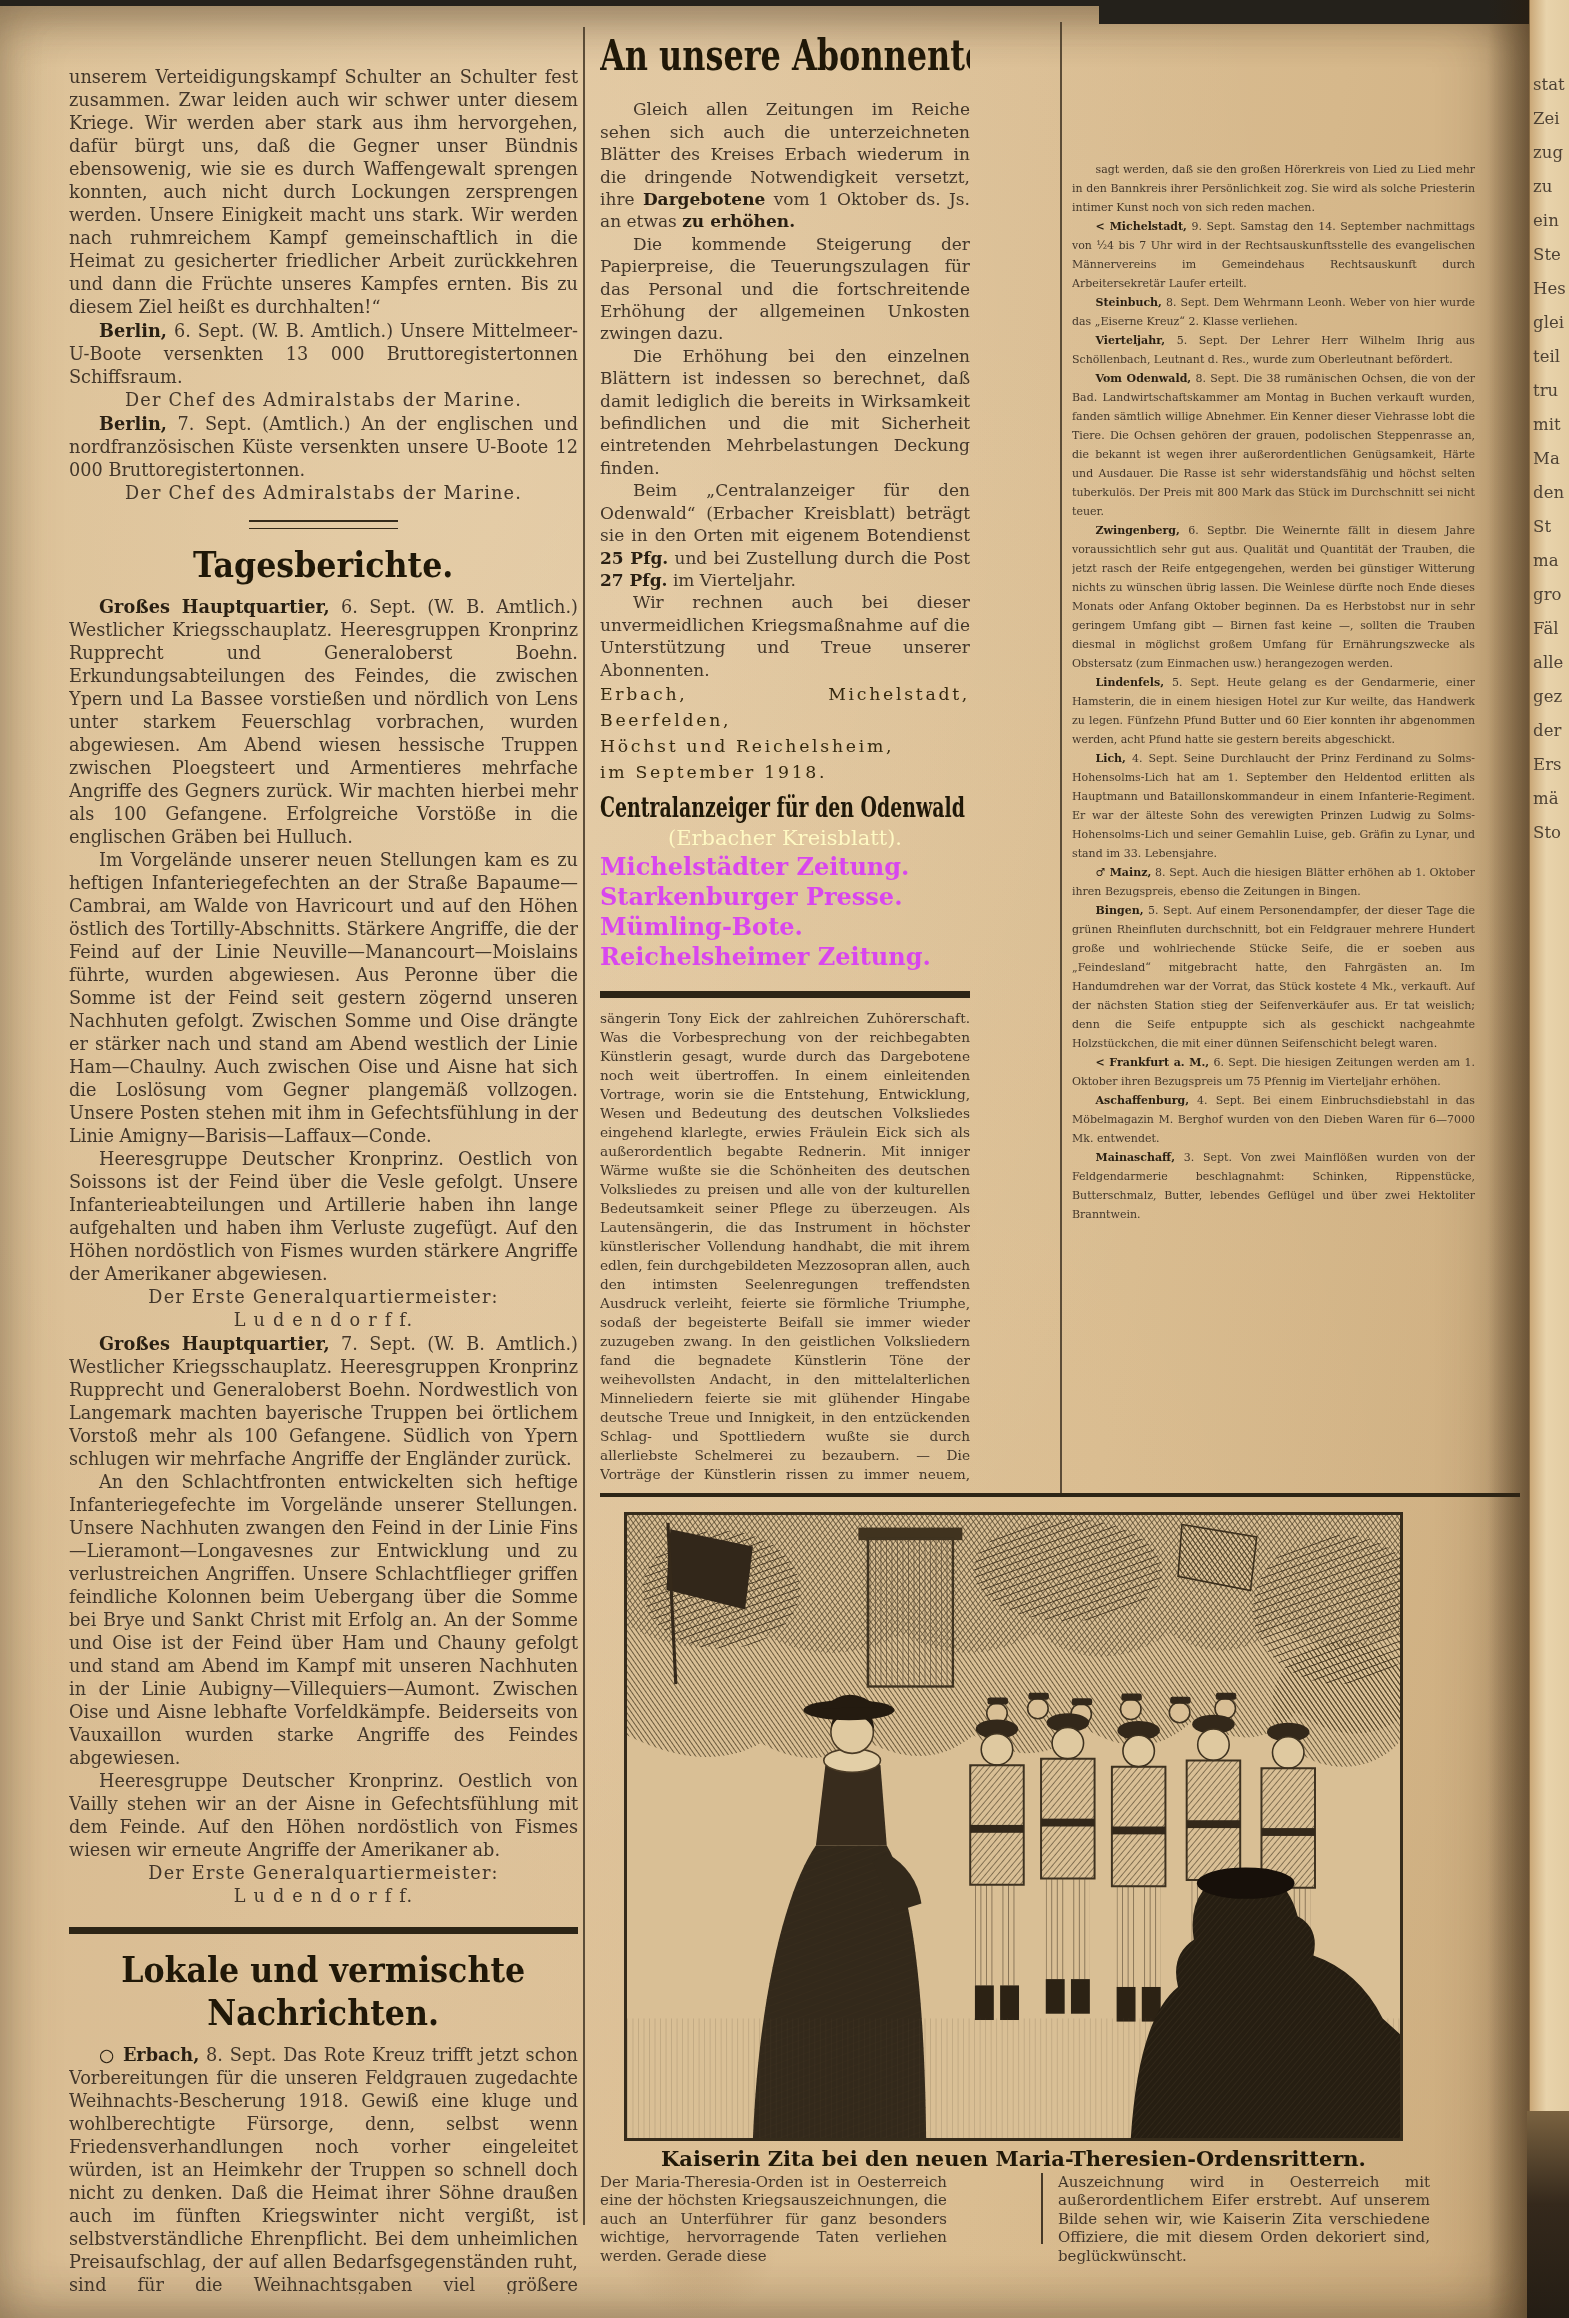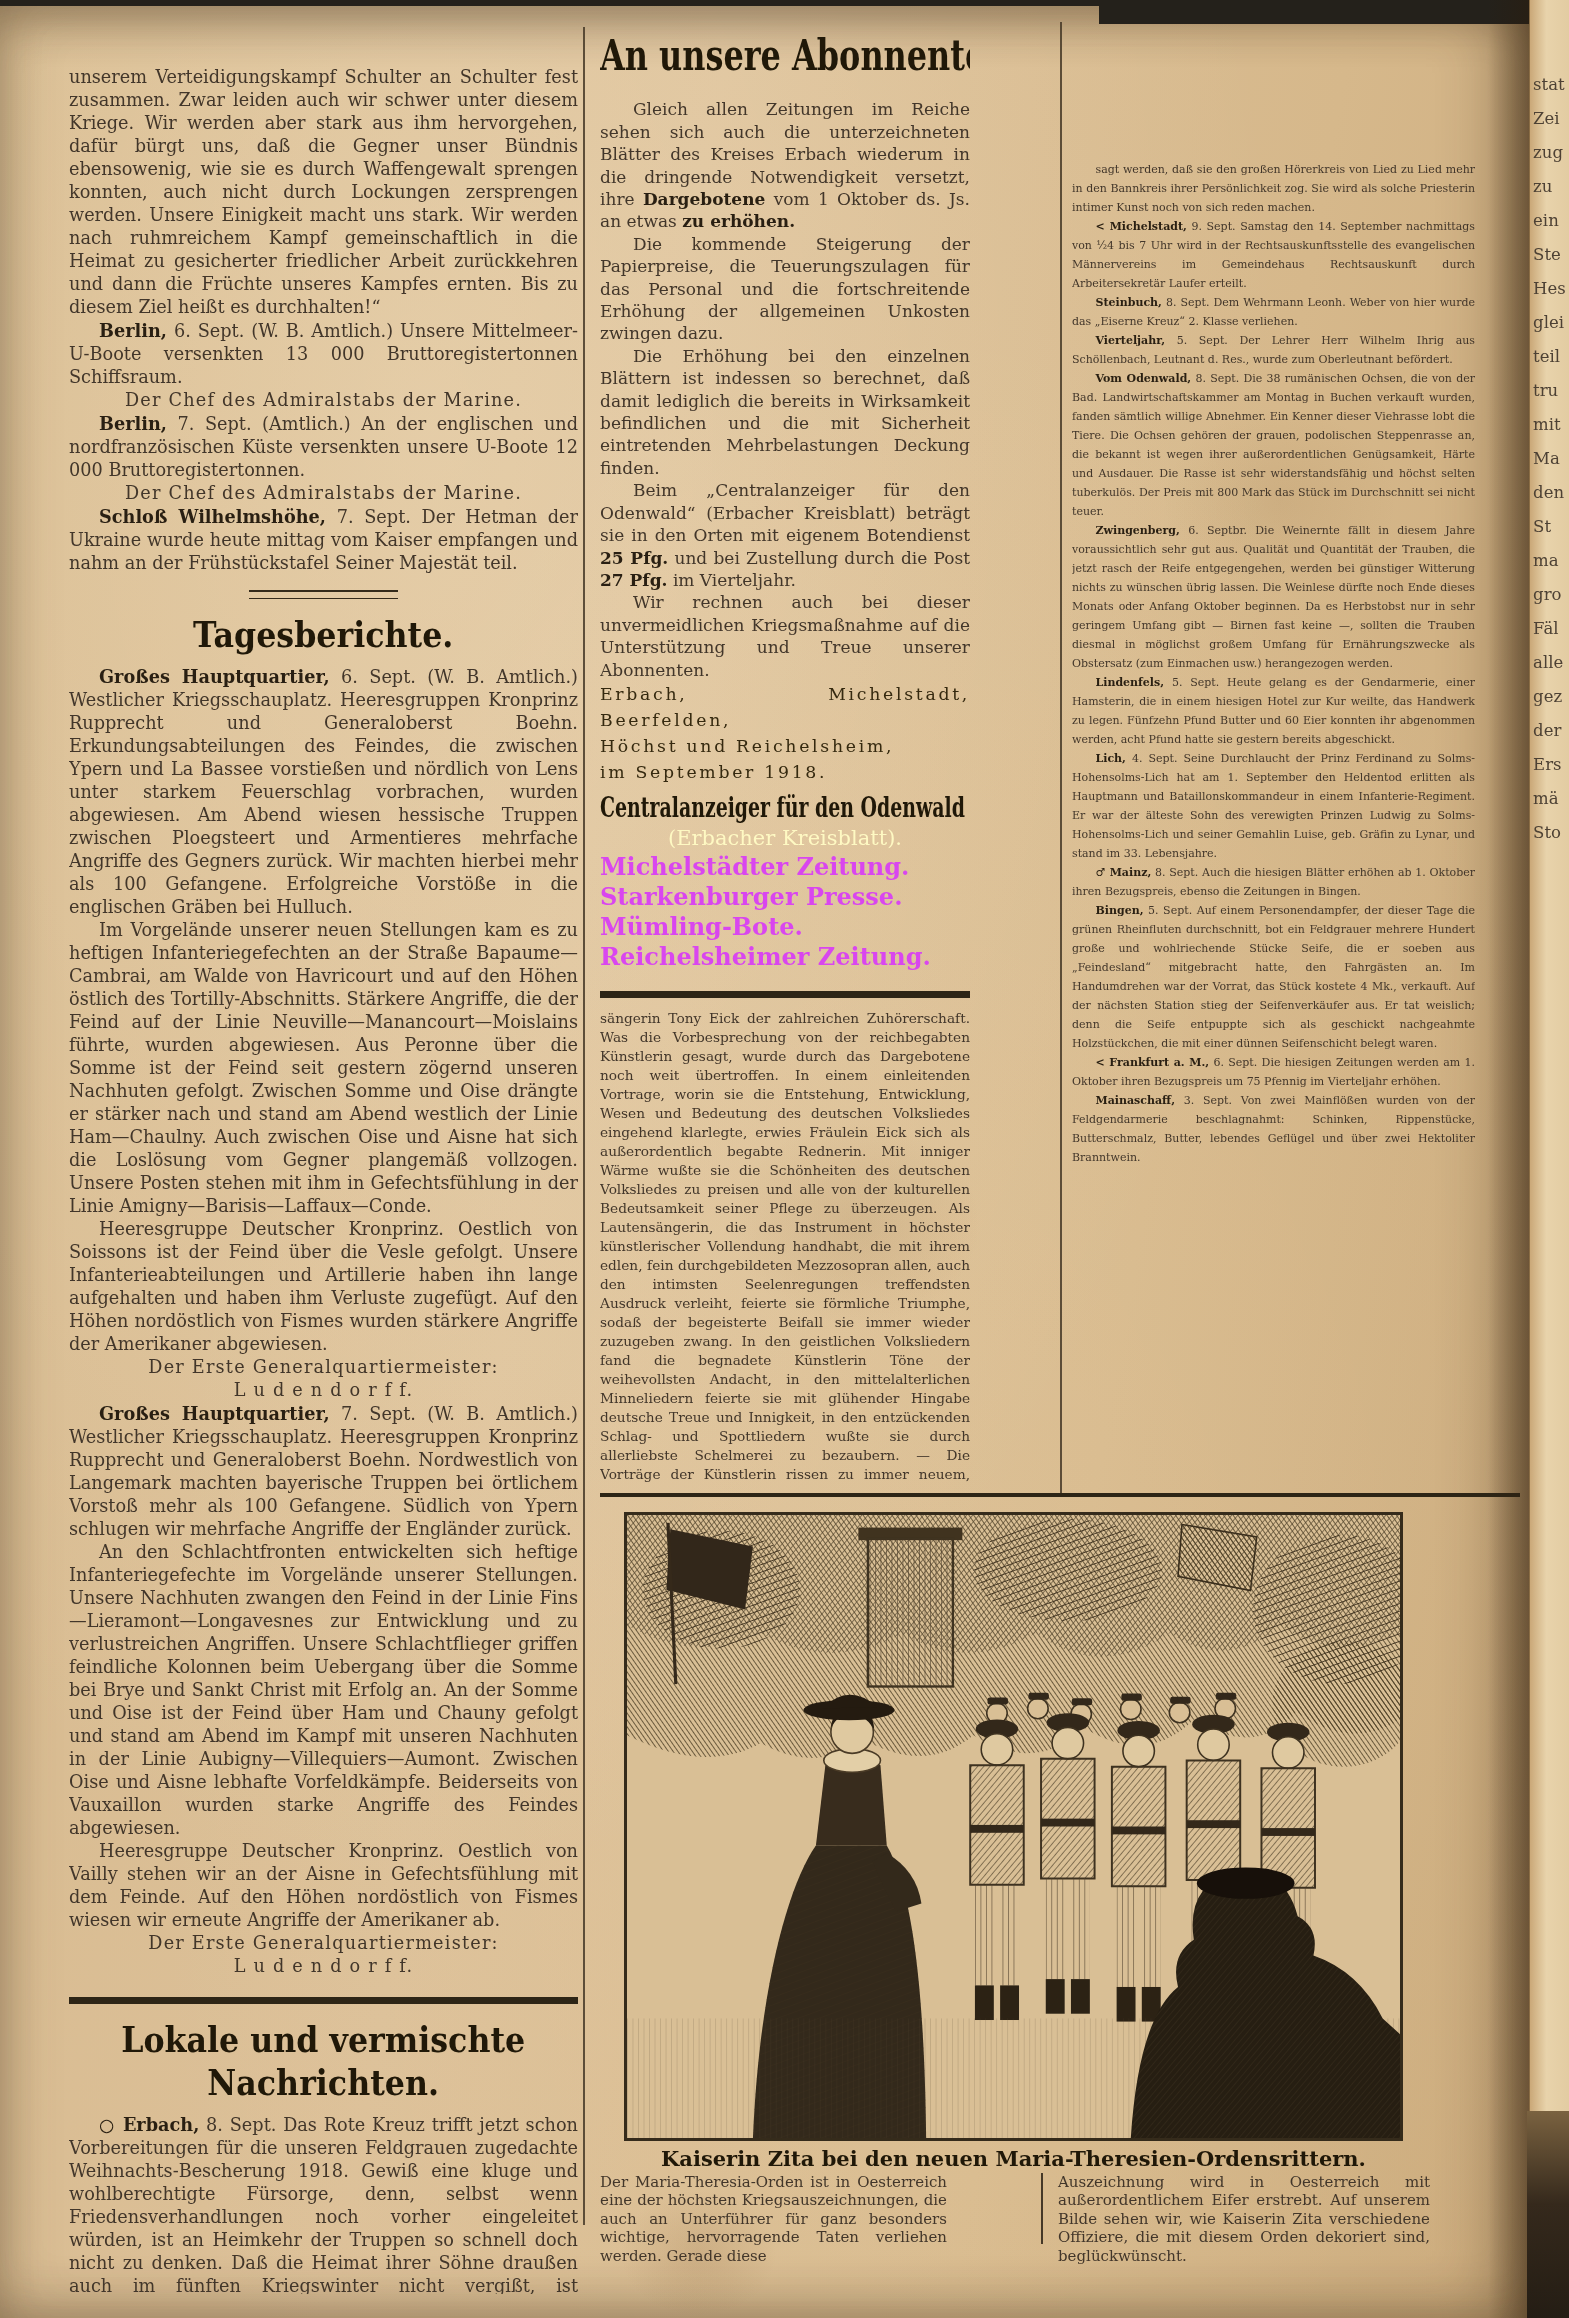--- a/index.html
+++ b/index.html
@@ -73,21 +73,20 @@
 
   <div class="topband" style="left:1099px;top:6.3px;width:430px;height:17.3px;"></div>
   <div class="topband" style="left:1529px;top:0;width:41px;height:38px;"></div>
 
   <div id="col-left" class="col">
       <div class="p noind">unserem Verteidigungskampf Schulter an Schulter fest zusammen. Zwar leiden auch wir schwer unter diesem Kriege. Wir werden aber stark aus ihm hervorgehen, dafür bürgt uns, daß die Gegner unser Bündnis ebensowenig, wie sie es durch Waffengewalt sprengen konnten, auch nicht durch Lockungen zersprengen werden. Unsere Einigkeit macht uns stark. Wir werden nach ruhmreichem Kampf gemeinschaftlich in die Heimat zu gesicherter friedlicher Arbeit zurückkehren und dann die Früchte unseres Kampfes ernten. Bis zu diesem Ziel heißt es durchhalten!“</div>
       <div class="p"><span class="lead">Berlin,</span> 6. Sept. (W. B. Amtlich.) Unsere Mittelmeer-U-Boote versenkten 13 000 Bruttoregistertonnen Schiffsraum.</div>
       <div class="cline">Der Chef des Admiralstabs der Marine.</div>
       <div class="p"><span class="lead">Berlin,</span> 7. Sept. (Amtlich.) An der englischen und nordfranzösischen Küste versenkten unsere U-Boote 12 000 Bruttoregistertonnen.</div>
       <div class="cline">Der Chef des Admiralstabs der Marine.</div>
-      <div class="p"><span class="lead">Schloß Wilhelmshöhe,</span> 7. Sept. Der Hetman der Ukraine wurde heute mittag vom Kaiser empfangen und nahm an der Frühstückstafel Seiner Majestät teil.</div>
       <div class="orn"></div>
       <h2 class="sect" style="margin: 14px 0px 9.4px; font-size: 36px;">Tagesberichte.</h2>
       <div class="p"><span class="lead">Großes Hauptquartier,</span> 6. Sept. (W. B. Amtlich.) Westlicher Kriegsschauplatz. Heeresgruppen Kronprinz Rupprecht und Generaloberst Boehn. Erkundungsabteilungen des Feindes, die zwischen Ypern und La Bassee vorstießen und nördlich von Lens unter starkem Feuerschlag vorbrachen, wurden abgewiesen. Am Abend wiesen hessische Truppen zwischen Ploegsteert und Armentieres mehrfache Angriffe des Gegners zurück. Wir machten hierbei mehr als 100 Gefangene. Erfolgreiche Vorstöße in die englischen Gräben bei Hulluch.</div>
       <div class="p">Im Vorgelände unserer neuen Stellungen kam es zu heftigen Infanteriegefechten an der Straße Bapaume—Cambrai, am Walde von Havricourt und auf den Höhen östlich des Tortilly-Abschnitts. Stärkere Angriffe, die der Feind auf der Linie Neuville—Manancourt—Moislains führte, wurden abgewiesen. Aus Peronne über die Somme ist der Feind seit gestern zögernd unseren Nachhuten gefolgt. Zwischen Somme und Oise drängte er stärker nach und stand am Abend westlich der Linie Ham—Chaulny. Auch zwischen Oise und Aisne hat sich die Loslösung vom Gegner plangemäß vollzogen. Unsere Posten stehen mit ihm in Gefechtsfühlung in der Linie Amigny—Barisis—Laffaux—Conde.</div>
       <div class="p">Heeresgruppe Deutscher Kronprinz. Oestlich von Soissons ist der Feind über die Vesle gefolgt. Unsere Infanterieabteilungen und Artillerie haben ihn lange aufgehalten und haben ihm Verluste zugefügt. Auf den Höhen nordöstlich von Fismes wurden stärkere Angriffe der Amerikaner abgewiesen.</div>
       <div class="cline">Der Erste Generalquartiermeister:</div>
       <div class="cline">L u d e n d o r f f.</div>
       <div class="p"><span class="lead">Großes Hauptquartier,</span> 7. Sept. (W. B. Amtlich.) Westlicher Kriegsschauplatz. Heeresgruppen Kronprinz Rupprecht und Generaloberst Boehn. Nordwestlich von Langemark machten bayerische Truppen bei örtlichem Vorstoß mehr als 100 Gefangene. Südlich von Ypern schlugen wir mehrfache Angriffe der Engländer zurück.</div>
       <div class="p">An den Schlachtfronten entwickelten sich heftige Infanteriegefechte im Vorgelände unserer Stellungen. Unsere Nachhuten zwangen den Feind in der Linie Fins—Lieramont—Longavesnes zur Entwicklung und zu verlustreichen Angriffen. Unsere Schlachtflieger griffen feindliche Kolonnen beim Uebergang über die Somme bei Brye und Sankt Christ mit Erfolg an. An der Somme und Oise ist der Feind über Ham und Chauny gefolgt und stand am Abend im Kampf mit unseren Nachhuten in der Linie Aubigny—Villequiers—Aumont. Zwischen Oise und Aisne lebhafte Vorfeldkämpfe. Beiderseits von Vauxaillon wurden starke Angriffe des Feindes abgewiesen.</div>
       <div class="p">Heeresgruppe Deutscher Kronprinz. Oestlich von Vailly stehen wir an der Aisne in Gefechtsfühlung mit dem Feinde. Auf den Höhen nordöstlich von Fismes wiesen wir erneute Angriffe der Amerikaner ab.</div>
@@ -121,20 +120,21 @@
       <div class="p"><span class="lead">&lt; Michelstadt,</span> 9. Sept. Samstag den 14. September nachmittags von ½4 bis 7 Uhr wird in der Rechtsauskunftsstelle des evangelischen Männervereins im Gemeindehaus Rechtsauskunft durch Arbeitersekretär Laufer erteilt.</div>
       <div class="p"><span class="lead">Steinbuch,</span> 8. Sept. Dem Wehrmann Leonh. Weber von hier wurde das „Eiserne Kreuz“ 2. Klasse verliehen.</div>
       <div class="p"><span class="lead">Vierteljahr,</span> 5. Sept. Der Lehrer Herr Wilhelm Ihrig aus Schöllenbach, Leutnant d. Res., wurde zum Oberleutnant befördert.</div>
       <div class="p"><span class="lead">Vom Odenwald,</span> 8. Sept. Die 38 rumänischen Ochsen, die von der Bad. Landwirtschaftskammer am Montag in Buchen verkauft wurden, fanden sämtlich willige Abnehmer. Ein Kenner dieser Viehrasse lobt die Tiere. Die Ochsen gehören der grauen, podolischen Steppenrasse an, die bekannt ist wegen ihrer außerordentlichen Genügsamkeit, Härte und Ausdauer. Die Rasse ist sehr widerstandsfähig und höchst selten tuberkulös. Der Preis mit 800 Mark das Stück im Durchschnitt sei nicht teuer.</div>
       <div class="p"><span class="lead">Zwingenberg,</span> 6. Septbr. Die Weinernte fällt in diesem Jahre voraussichtlich sehr gut aus. Qualität und Quantität der Trauben, die jetzt rasch der Reife entgegengehen, werden bei günstiger Witterung nichts zu wünschen übrig lassen. Die Weinlese dürfte noch Ende dieses Monats oder Anfang Oktober beginnen. Da es Herbstobst nur in sehr geringem Umfang gibt — Birnen fast keine —, sollten die Trauben diesmal in möglichst großem Umfang für Ernährungszwecke als Obstersatz (zum Einmachen usw.) herangezogen werden.</div>
       <div class="p"><span class="lead">Lindenfels,</span> 5. Sept. Heute gelang es der Gendarmerie, einer Hamsterin, die in einem hiesigen Hotel zur Kur weilte, das Handwerk zu legen. Fünfzehn Pfund Butter und 60 Eier konnten ihr abgenommen werden, acht Pfund hatte sie gestern bereits abgeschickt.</div>
       <div class="p"><span class="lead">Lich,</span> 4. Sept. Seine Durchlaucht der Prinz Ferdinand zu Solms-Hohensolms-Lich hat am 1. September den Heldentod erlitten als Hauptmann und Bataillonskommandeur in einem Infanterie-Regiment. Er war der älteste Sohn des verewigten Prinzen Ludwig zu Solms-Hohensolms-Lich und seiner Gemahlin Luise, geb. Gräfin zu Lynar, und stand im 33. Lebensjahre.</div>
       <div class="p"><span class="lead">♂ Mainz,</span> 8. Sept. Auch die hiesigen Blätter erhöhen ab 1. Oktober ihren Bezugspreis, ebenso die Zeitungen in Bingen.</div>
       <div class="p"><span class="lead">Bingen,</span> 5. Sept. Auf einem Personendampfer, der dieser Tage die grünen Rheinfluten durchschnitt, bot ein Feldgrauer mehrere Hundert große und wohlriechende Stücke Seife, die er soeben aus „Feindesland“ mitgebracht hatte, den Fahrgästen an. Im Handumdrehen war der Vorrat, das Stück kostete 4 Mk., verkauft. Auf der nächsten Station stieg der Seifenverkäufer aus. Er tat weislich; denn die Seife entpuppte sich als geschickt nachgeahmte Holzstückchen, die mit einer dünnen Seifenschicht belegt waren.</div>
       <div class="p"><span class="lead">&lt; Frankfurt a. M.,</span> 6. Sept. Die hiesigen Zeitungen werden am 1. Oktober ihren Bezugspreis um 75 Pfennig im Vierteljahr erhöhen.</div>
+      <div class="p"><span class="lead">Aschaffenburg,</span> 4. Sept. Bei einem Einbruchsdiebstahl in das Möbelmagazin M. Berghof wurden von den Dieben Waren für 6—7000 Mk. entwendet.</div>
       <div class="p"><span class="lead">Mainaschaff,</span> 3. Sept. Von zwei Mainflößen wurden von der Feldgendarmerie beschlagnahmt: Schinken, Rippenstücke, Butterschmalz, Butter, lebendes Geflügel und über zwei Hektoliter Branntwein.</div>
     </div>
 
   <div id="vruleA" class="vrule"></div>
   <div id="vruleB" class="vrule"></div>
   <div id="hrule-top-illo"></div>
 
   <div class="illo">
     <svg viewBox="0 0 982 792" preserveAspectRatio="none">
       <defs>

